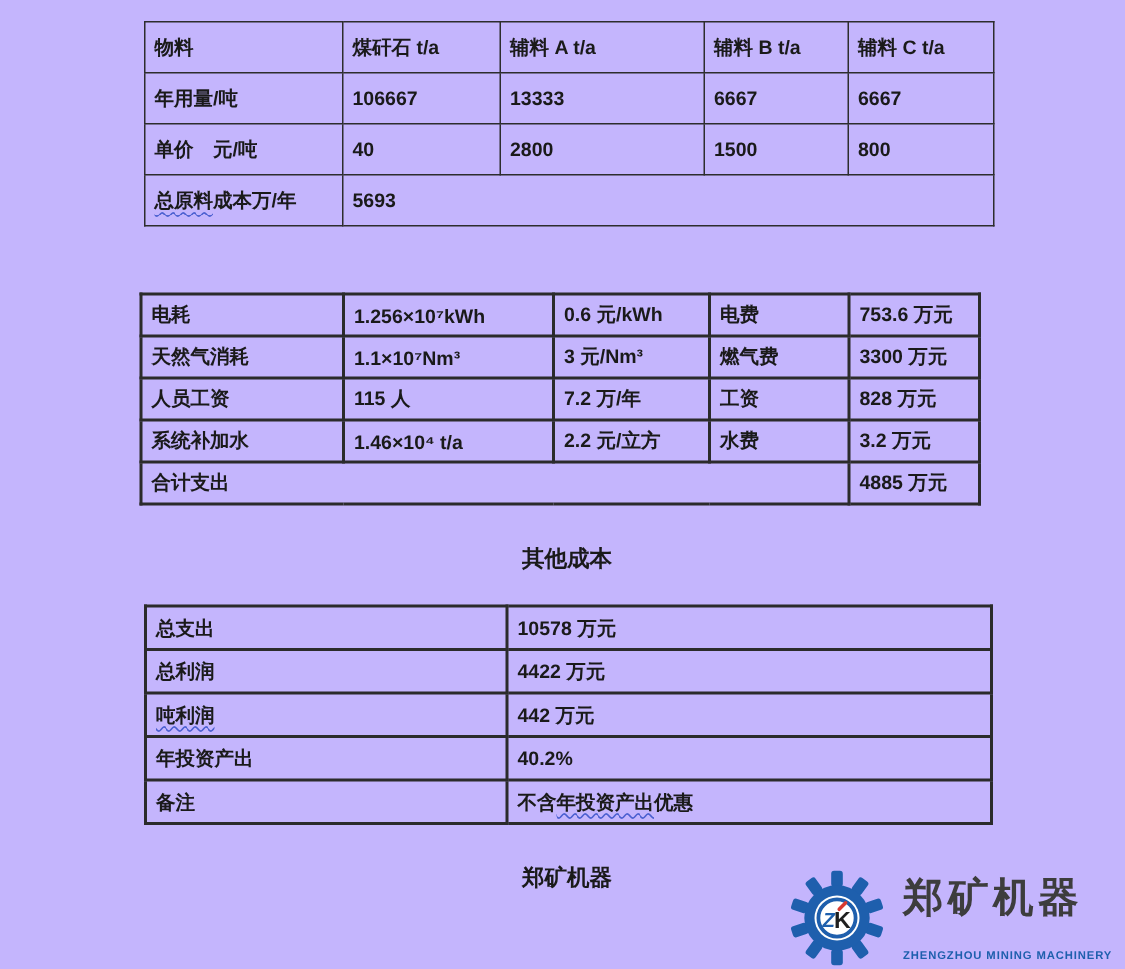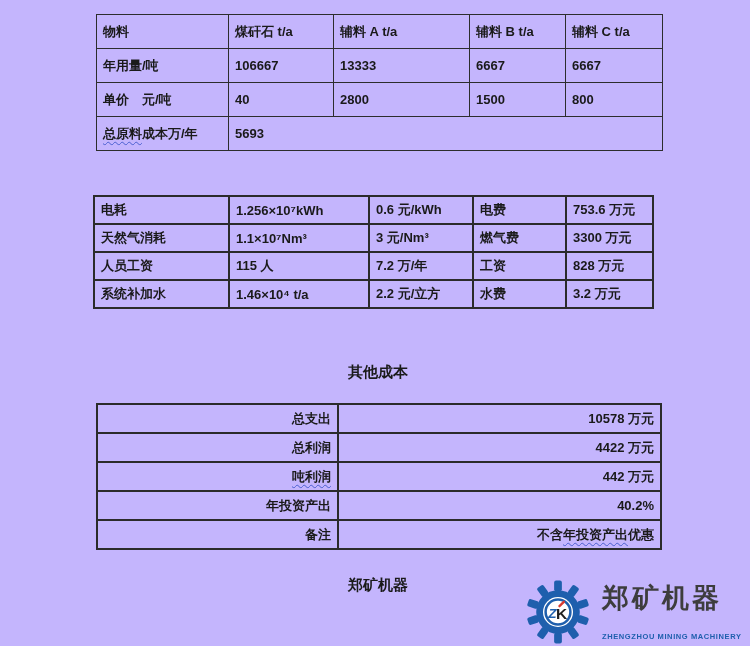--- a/index.html
+++ b/index.html
@@ -8,21 +8,21 @@
   table.tbl{position:absolute;border-collapse:collapse;table-layout:fixed;}
   table.tbl td{font-weight:700;font-size:13px;color:#1a1a1a;padding:0 6px;vertical-align:middle;
                overflow:hidden;white-space:nowrap;}
   table.t1{left:96px;top:14px;width:566px;}
   table.t1 td{border:1px solid #2d2d2d;}
   table.t1 tr{height:34px;}
   table.t2{left:93px;top:195px;width:559px;}
   table.t2 td{border:2px solid #2b2b2b;}
   table.t2 tr{height:28px;}
   table.t3{left:96px;top:403px;width:564px;}
-  table.t3 td{border:2px solid #2b2b2b;text-align:right;}
+  table.t3 td{border:2px solid #2b2b2b;text-align:left;}
   table.t3 tr{height:29px;}
   .wavy{text-decoration-line:underline;text-decoration-style:wavy;
         text-decoration-color:#4a5fd0;text-decoration-thickness:1px;text-underline-offset:3px;}
   .caption{position:absolute;left:96px;width:564px;text-align:center;
            font-weight:700;font-size:15px;color:#1a1a1a;}
   .cap1{top:363px;}
   .cap2{top:576px;}
   .logo{position:absolute;left:527px;top:580px;display:flex;align-items:center;gap:13px;}
   .logo-text{display:flex;flex-direction:column;justify-content:center;}
   .logo-name{font-weight:700;font-size:27px;line-height:30px;color:#3d3d3d;letter-spacing:3px;white-space:nowrap;}
@@ -100,20 +100,24 @@
       <td>工资</td>
       <td>828 万元</td>
     </tr>
     <tr>
       <td>系统补加水</td>
       <td>1.46×10⁴ t/a</td>
       <td>2.2 元/立方</td>
       <td>水费</td>
       <td>3.2 万元</td>
     </tr>
+    <tr>
+      <td colspan="4">合计支出</td>
+      <td>4885 万元</td>
+    </tr>
   </tbody>
     </table>
 
   <div class="caption cap1">其他成本</div>
 
   <table class="tbl t3">
     <colgroup>
         <col style="width:241px">
         <col style="width:323px">
       </colgroup>

